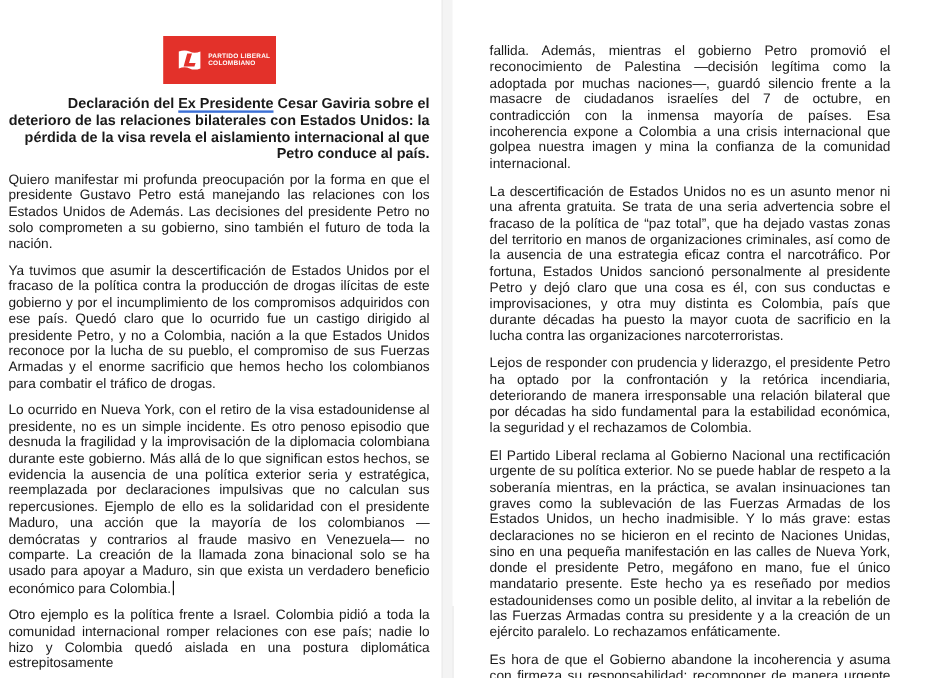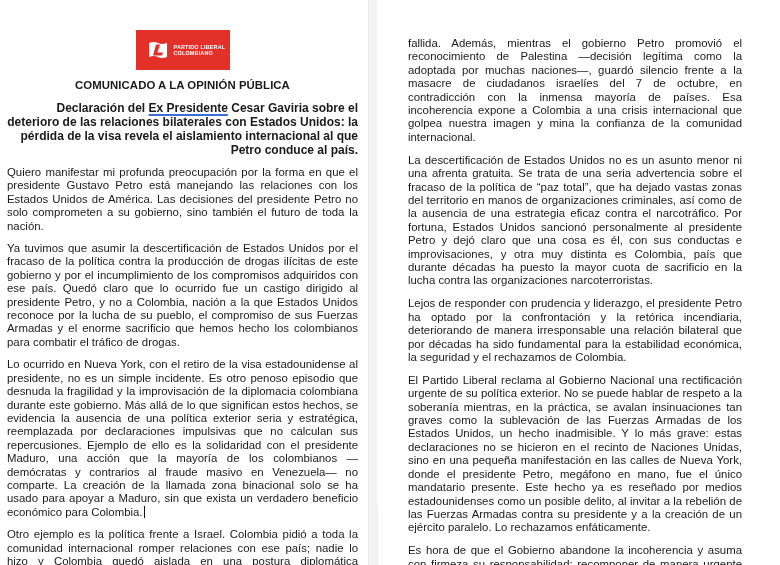--- a/index.html
+++ b/index.html
@@ -65,27 +65,26 @@
         <path d="M1 3 Q6 1 10 3 T19 3 L19 17 Q14 19 10 17 T1 17 Z" fill="#ffffff"></path>
         <path d="M8 4.5 L12 4.5 L9.5 12.5 L15 12.5 L14 15.5 L5 15.5 Z" fill="#e3312a"></path>
       </svg>
       <div class="logo-text">
         <div>PARTIDO LIBERAL</div>
         <div>COLOMBIANO</div>
       </div>
     </div>
   </div>
 
-  <div class="title">COMUNICADO A LA OPINIÓN PÚBLICA</div>
 
   <div class="subtitle">
     <span>Declaración del </span><span class="spell">Ex Presidente</span><span> Cesar Gaviria sobre el deterioro de las relaciones bilaterales con Estados Unidos: la pérdida de la visa revela el aislamiento internacional al que Petro conduce al país.</span>
   </div>
 
-  <p class="body">Quiero manifestar mi profunda preocupación por la forma en que el presidente Gustavo Petro está manejando las relaciones con los Estados Unidos de América. Las decisiones del presidente Petro no solo comprometen a su gobierno, sino también el futuro de toda la nación.</p>
+  <p class="body">Quiero manifestar mi profunda preocupación por la forma en que el presidente Gustavo Petro está manejando las relaciones con los Estados Unidos de Además. Las decisiones del presidente Petro no solo comprometen a su gobierno, sino también el futuro de toda la nación.</p>
   <p class="body">Ya tuvimos que asumir la descertificación de Estados Unidos por el fracaso de la política contra la producción de drogas ilícitas de este gobierno y por el incumplimiento de los compromisos adquiridos con ese país. Quedó claro que lo ocurrido fue un castigo dirigido al presidente Petro, y no a Colombia, nación a la que Estados Unidos reconoce por la lucha de su pueblo, el compromiso de sus Fuerzas Armadas y el enorme sacrificio que hemos hecho los colombianos para combatir el tráfico de drogas.</p>
   <p class="body"><span>Lo ocurrido en Nueva York, con el retiro de la visa estadounidense al presidente, no es un simple incidente. Es otro penoso episodio que desnuda la fragilidad y la improvisación de la diplomacia colombiana durante este gobierno. Más allá de lo que significan estos hechos, se evidencia la ausencia de una política exterior seria y estratégica, reemplazada por declaraciones impulsivas que no calculan sus repercusiones. Ejemplo de ello es la solidaridad con el presidente Maduro, una acción que la mayoría de los colombianos —demócratas y contrarios al fraude masivo en Venezuela— no comparte. La creación de la llamada zona binacional solo se ha usado para apoyar a Maduro, sin que exista un verdadero beneficio económico para Colombia.</span><span class="caret"></span></p>
   <p class="body">Otro ejemplo es la política frente a Israel. Colombia pidió a toda la comunidad internacional romper relaciones con ese país; nadie lo hizo y Colombia quedó aislada en una postura diplomática estrepitosamente</p>
 </div>
 
 <div class="page-gap"></div>
 
 <div class="page page-right">
   <p class="body">fallida. Además, mientras el gobierno Petro promovió el reconocimiento de Palestina —decisión legítima como la adoptada por muchas naciones—, guardó silencio frente a la masacre de ciudadanos israelíes del 7 de octubre, en contradicción con la inmensa mayoría de países. Esa incoherencia expone a Colombia a una crisis internacional que golpea nuestra imagen y mina la confianza de la comunidad internacional.</p>
   <p class="body">La descertificación de Estados Unidos no es un asunto menor ni una afrenta gratuita. Se trata de una seria advertencia sobre el fracaso de la política de “paz total”, que ha dejado vastas zonas del territorio en manos de organizaciones criminales, así como de la ausencia de una estrategia eficaz contra el narcotráfico. Por fortuna, Estados Unidos sancionó personalmente al presidente Petro y dejó claro que una cosa es él, con sus conductas e improvisaciones, y otra muy distinta es Colombia, país que durante décadas ha puesto la mayor cuota de sacrificio en la lucha contra las organizaciones narcoterroristas.</p>

